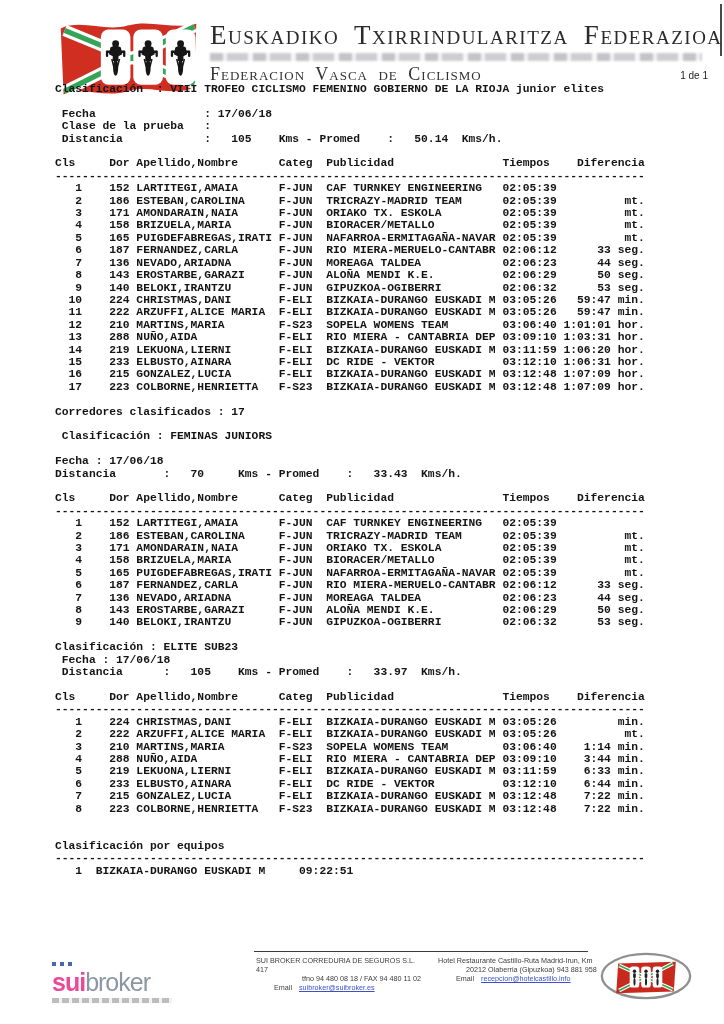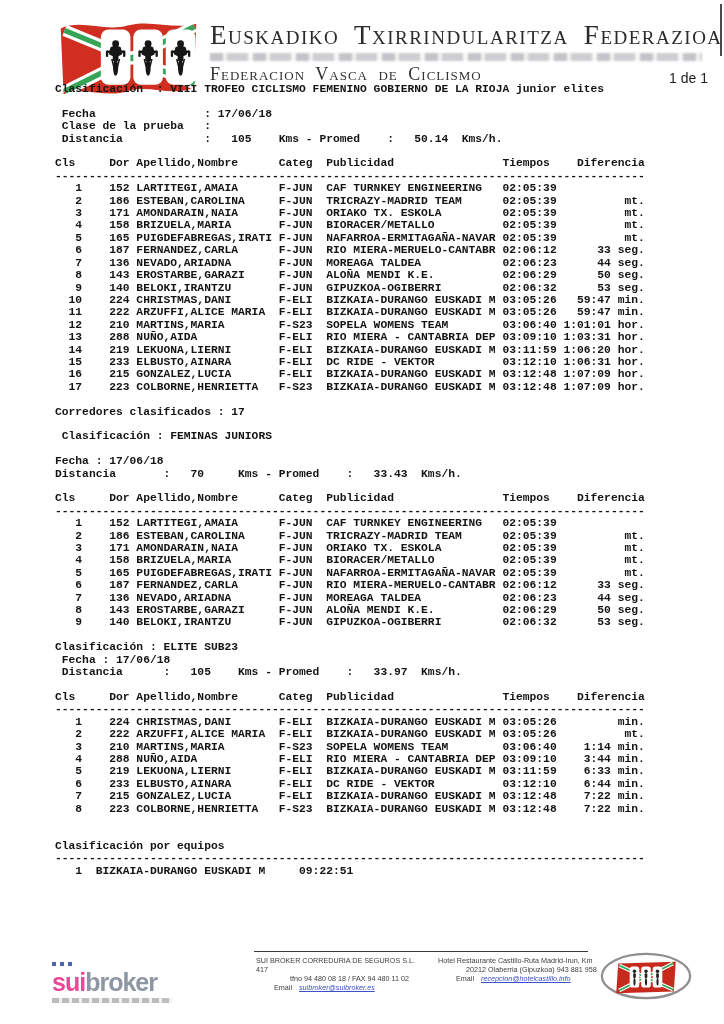--- a/index.html
+++ b/index.html
@@ -10,43 +10,43 @@
   
   .hdr{position:absolute;left:55px;top:12px;right:12px;height:95px;}
   .hdr-logo{position:absolute;left:0;top:2px;}
   .hdr-titles{position:absolute;left:155px;top:8px;width:500px;}
   .t1{font-family:"Liberation Serif",serif;font-variant:small-caps;font-size:27px;
       letter-spacing:1.5px;word-spacing:7px;color:#2b2b2b;white-space:nowrap;}
   .blur-strip{height:8px;width:492px;margin:2px 0 3px 0;filter:blur(1.1px);opacity:.75;
       background:repeating-linear-gradient(90deg,rgba(110,110,122,.55) 0 13px,rgba(110,110,122,.12) 13px 17px,rgba(110,110,122,.45) 17px 38px,rgba(110,110,122,.08) 38px 43px);}
   .t2{font-family:"Liberation Serif",serif;font-variant:small-caps;font-size:18px;
       letter-spacing:1px;word-spacing:5px;color:#333;white-space:nowrap;}
-  .pageno{position:absolute;right:4px;top:58px;font-size:14px;color:#222;}
+  .pageno{position:absolute;right:4px;top:58px;font-size:10px;color:#222;}
   
   .doc{position:absolute;left:55px;top:83px;width:650px;}
   .line{white-space:pre;font-family:"Liberation Mono","DejaVu Sans Mono",monospace;
         font-weight:bold;font-size:11.3px;line-height:12.4px;min-height:12.4px;color:#141414;}
   
   .ftr{position:absolute;left:0;top:944px;width:724px;height:80px;}
   .sui-logo{position:absolute;left:52px;top:8px;width:150px;}
   .sui-word{font-size:25px;line-height:25px;letter-spacing:-1px;}
   .sui-word .sui{color:#ec4899;font-weight:bold;}
-  .sui-word .broker{color:#8d97a3;font-weight:bold;}
+  .sui-word .broker{color:#8d97a3;}
   .sui-dots span{display:inline-block;width:4px;height:4px;margin-right:4px;background:#4a67ad;}
   .sui-sub{margin-top:3px;width:120px;height:5px;filter:blur(.6px);opacity:.7;
       background:repeating-linear-gradient(90deg,rgba(120,120,120,.7) 0 7px,rgba(120,120,120,.15) 7px 10px);}
   .ftr-rule{position:absolute;left:254px;top:7px;width:334px;height:1px;background:#3a3a3a;}
   .fcol{position:absolute;top:12px;font-size:7.2px;line-height:9px;color:#3c3c3c;}
   .fcol-a{left:256px;width:178px;}
   .fcol-b{left:438px;width:160px;}
-  .ind1{margin-left:34px;}
+  .ind1{margin-left:46px;}
   .ind2{margin-left:28px;}
   .em-row{margin-left:6px;}
   .em-label{margin-right:7px;padding-left:12px;}
-  .em-link{color:#3c50c8;text-decoration:underline;font-style:italic;}
+  .em-link{color:#3c50c8;text-decoration:underline;}
   .oval-logo{position:absolute;right:30px;top:6px;}
 </style>
 </head>
 <body>
 
 <div class="page">
   <div class="scan-line"></div>
 
   <div class="hdr">
     <svg class="hdr-logo" width="148" height="90" viewBox="0 0 155 92">

